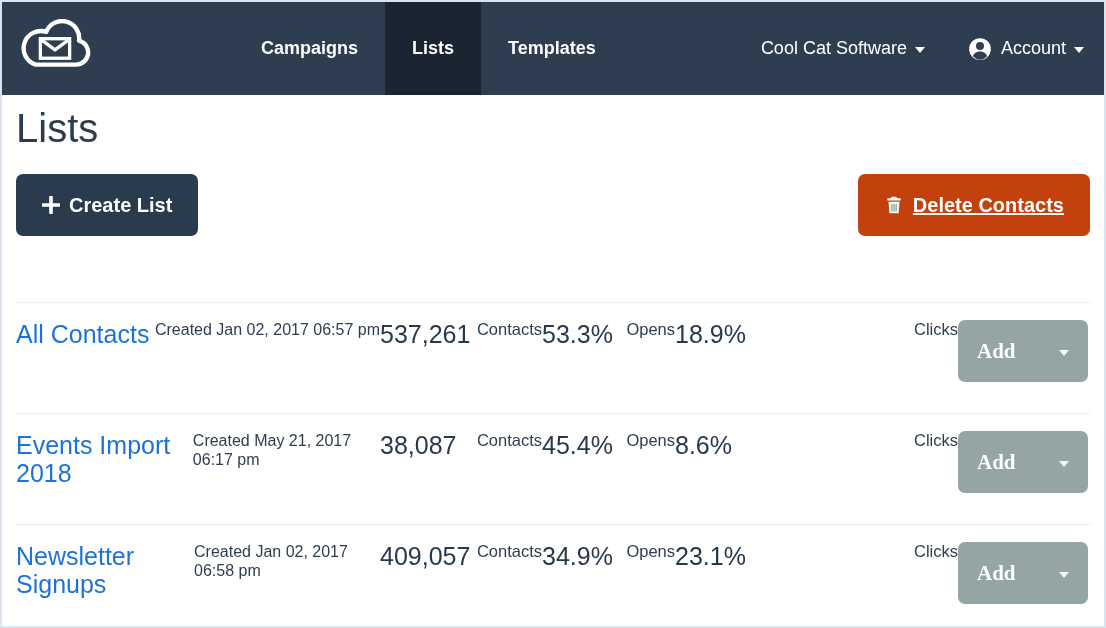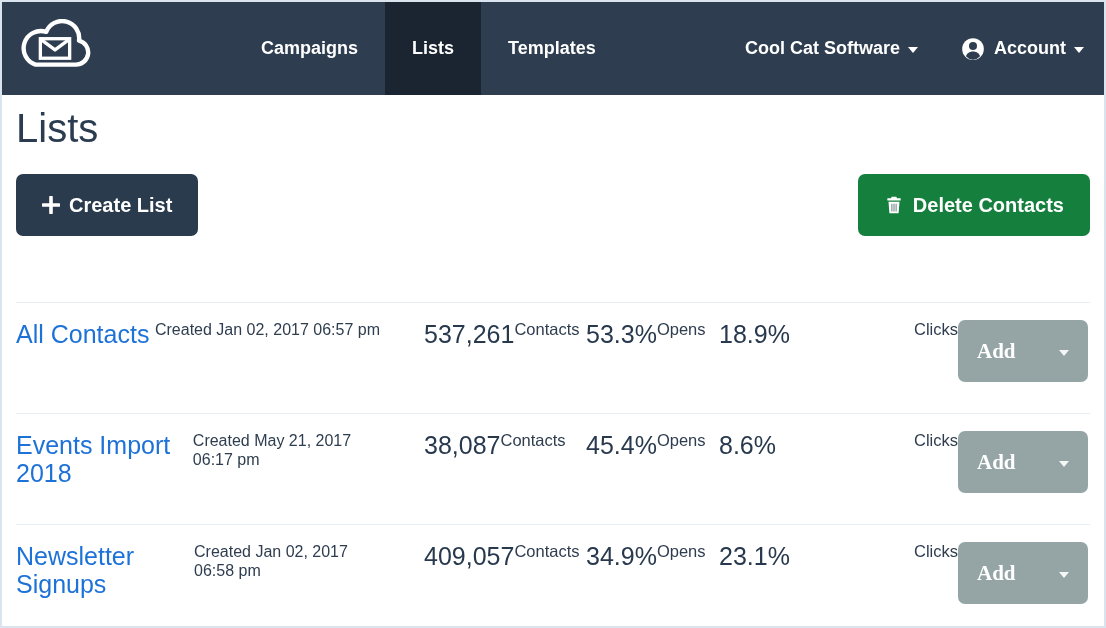--- a/index.html
+++ b/index.html
@@ -39,21 +39,21 @@
     cursor: pointer;
     white-space: nowrap;
   }
   .nav-item.active { background: #1b2531; }
   .nav-spacer { flex: 1; }
   .nav-menu {
     display: flex;
     align-items: center;
     gap: 8px;
     font-size: 18px;
-    font-weight: bold;
+    font-weight: normal;
     cursor: pointer;
     white-space: nowrap;
   }
   .org-menu { margin-right: 42px; }
   .account-menu { margin-right: 20px; }
   .caret {
     display: inline-block;
     width: 0; height: 0;
     border-left: 5px solid transparent;
     border-right: 5px solid transparent;
@@ -86,21 +86,21 @@
     font-weight: bold;
     display: flex;
     align-items: center;
     justify-content: center;
     gap: 9px;
     padding: 0 26px;
     cursor: pointer;
     white-space: nowrap;
   }
   .btn-dark { background: #2a3b4d; }
-  .btn-gray { background: #15803d; }
+  .btn-gray { background: #c2410c; text-decoration: underline; }
 
   
   .rows { margin-top: 66px; }
   .list-row {
     height: 111px;
     border-top: 1px solid #e7eef4;
     display: grid;
     grid-template-columns: 364px 162px 133px 1fr 132px;
     align-items: stretch;
   }
@@ -119,21 +119,20 @@
   }
   .created {
     font-size: 16px;
     color: #2e3d4f;
     line-height: 19px;
   }
   .stat-value {
     font-size: 25px;
     color: #28394e;
     line-height: 28px;
-    margin-left: 44px;
   }
   .stat-label {
     font-size: 16.5px;
     color: #2e3d4f;
     line-height: 19px;
   }
   .btn-cell {
     padding-top: 17px;
     display: flex;
     align-items: flex-start;

